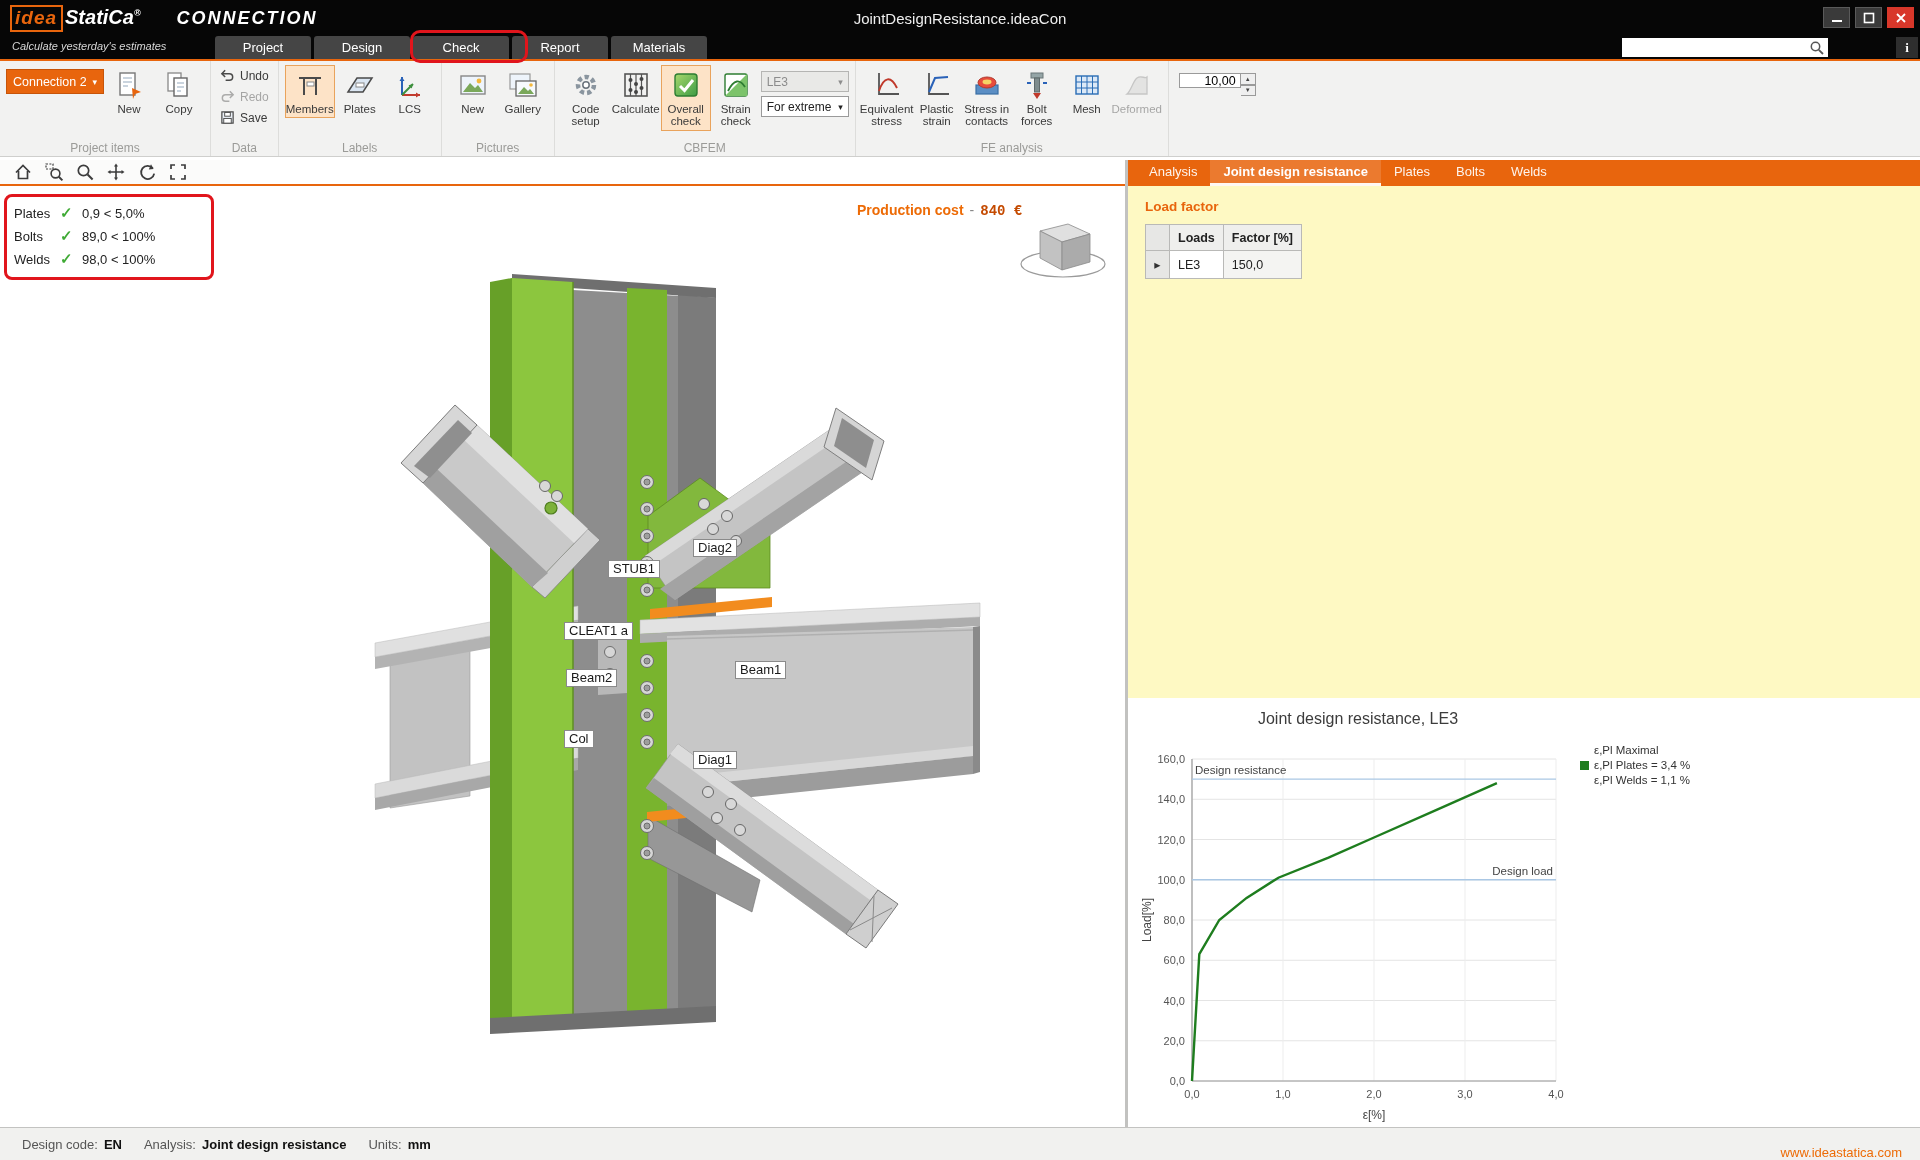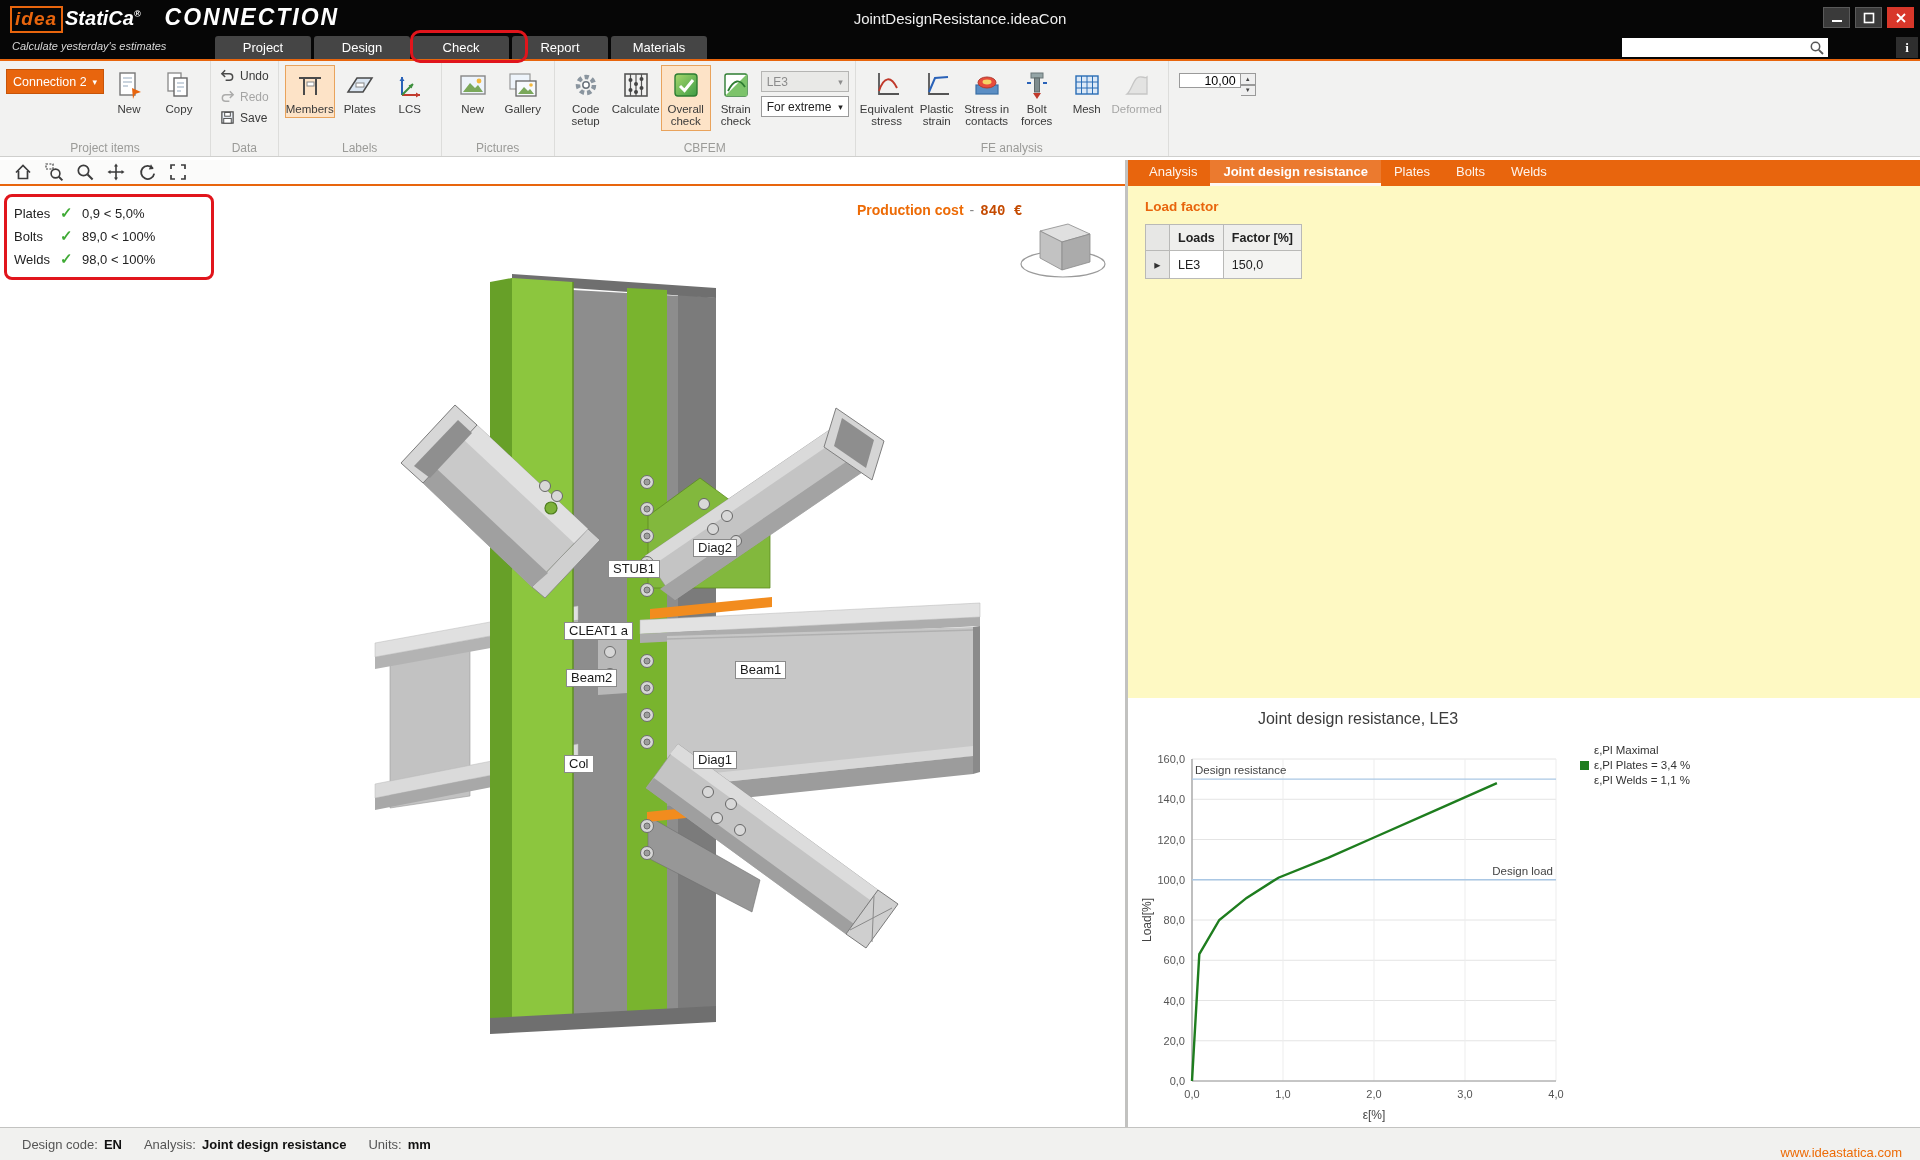--- a/index.html
+++ b/index.html
@@ -6,21 +6,21 @@
   html,body { background:#444; }
   body { font-family:"Liberation Sans", sans-serif; }
   .stage { position:relative; width:1920px; height:1160px; background:#fff; overflow:hidden; }
 
   
   .titlebar { position:absolute; left:0; top:0; width:1920px; height:36px; background:#060606; display:flex; align-items:center; }
   .brand { display:flex; align-items:baseline; margin-left:10px; }
   .brand-idea { color:#e8650d; border:2px solid #e8650d; font-weight:bold; font-style:italic; font-size:19px; padding:0 4px 1px 3px; letter-spacing:1px; }
   .brand-statica { color:#fff; font-weight:bold; font-style:italic; font-size:20px; margin-left:2px; }
   .brand-reg { color:#fff; font-size:9px; vertical-align:super; }
-  .brand-module { color:#fff; font-weight:bold; font-style:italic; font-size:23px; letter-spacing:2px; margin-left:24px; }
+  .brand-module { color:#fff; font-weight:bold; font-style:italic; font-size:18px; letter-spacing:2px; margin-left:36px; }
   .win-title { position:absolute; left:0; right:0; text-align:center; color:#eee; font-size:15px; pointer-events:none; }
   .win-controls { position:absolute; right:6px; top:7px; display:flex; gap:5px; }
   .win-btn { width:27px; height:21px; background:#3a3a3a; border:1px solid #5a5a5a; display:flex; align-items:center; justify-content:center; cursor:pointer; }
   .win-btn.close { background:#d8372a; border-color:#d8372a; }
 
   
   .tabrow { position:absolute; left:0; top:36px; width:1920px; height:23px; background:#060606; }
   .tagline { position:absolute; left:12px; top:4px; color:#d8d8d8; font-size:11px; font-style:italic; }
   .main-tabs { position:absolute; left:215px; top:0; height:23px; display:flex; gap:3px; }
   .main-tab { min-width:96px; height:23px; background:#454545; color:#fff; font-size:13px; display:flex; align-items:center; justify-content:center; padding:0 18px; border-radius:3px 3px 0 0; cursor:pointer; }
@@ -61,21 +61,21 @@
   .view-mode { color:#fff; font-size:13px; cursor:pointer; }
   .splitter { position:absolute; left:1125px; top:160px; width:3px; height:967px; background:#c2c2c0; }
   .rtabs { position:absolute; left:1128px; top:160px; width:792px; height:26px; background:#e8650d; display:flex; align-items:stretch; padding-left:8px; }
   .rtab { color:rgba(255,255,255,.93); font-size:13px; display:flex; align-items:center; padding:0 13px; cursor:pointer; border-bottom:3px solid transparent; }
   .rtab.active { color:#fff; font-weight:bold; background:rgba(255,255,255,.14); border-bottom-color:rgba(255,255,255,.95); }
 
   
   .viewport { position:absolute; left:0; top:186px; width:1125px; height:941px; background:#fff; overflow:hidden; }
   .scene { position:absolute; left:0; top:0; }
   .member-label { position:absolute; background:#fff; border:1px solid #8a8a8a; color:#1a1a1a; font-size:13px; line-height:16px; padding:0 4px; white-space:nowrap; z-index:5; }
-  .ml0{left:608px;top:374px}.ml1{left:693px;top:353px}.ml2{left:564px;top:436px}.ml3{left:566px;top:483px}.ml4{left:735px;top:475px}.ml5{left:564px;top:569px}.ml6{left:693px;top:565px}
+  .ml0{left:608px;top:374px}.ml1{left:693px;top:353px}.ml2{left:564px;top:436px}.ml3{left:566px;top:483px}.ml4{left:735px;top:475px}.ml5{left:564px;top:544px}.ml6{left:693px;top:565px}
   .check-summary { position:absolute; left:14px; top:18px; z-index:6; display:flex; flex-direction:column; gap:5px; font-size:13px; color:#222; }
   .cs-row { display:grid; grid-template-columns:46px 22px auto; align-items:center; }
   .cs-check { color:#3faa35; font-weight:bold; font-size:15px; }
   .prod-cost { position:absolute; left:857px; top:16px; z-index:6; font-size:14px; display:flex; gap:6px; align-items:baseline; }
   .pc-label { color:#ed6b06; font-weight:bold; }
   .pc-sep { color:#888; }
   .pc-value { color:#c44a00; font-weight:bold;font-family:Liberation Mono, monospace; }
   .annotation { position:absolute; border:3px solid #e1151c; border-radius:8px; pointer-events:none; z-index:40; }
   .anno-tab { left:410px; top:30px; width:118px; height:33px; border-radius:10px; }
   .anno-summary { left:4px; top:8px; width:210px; height:86px; }

